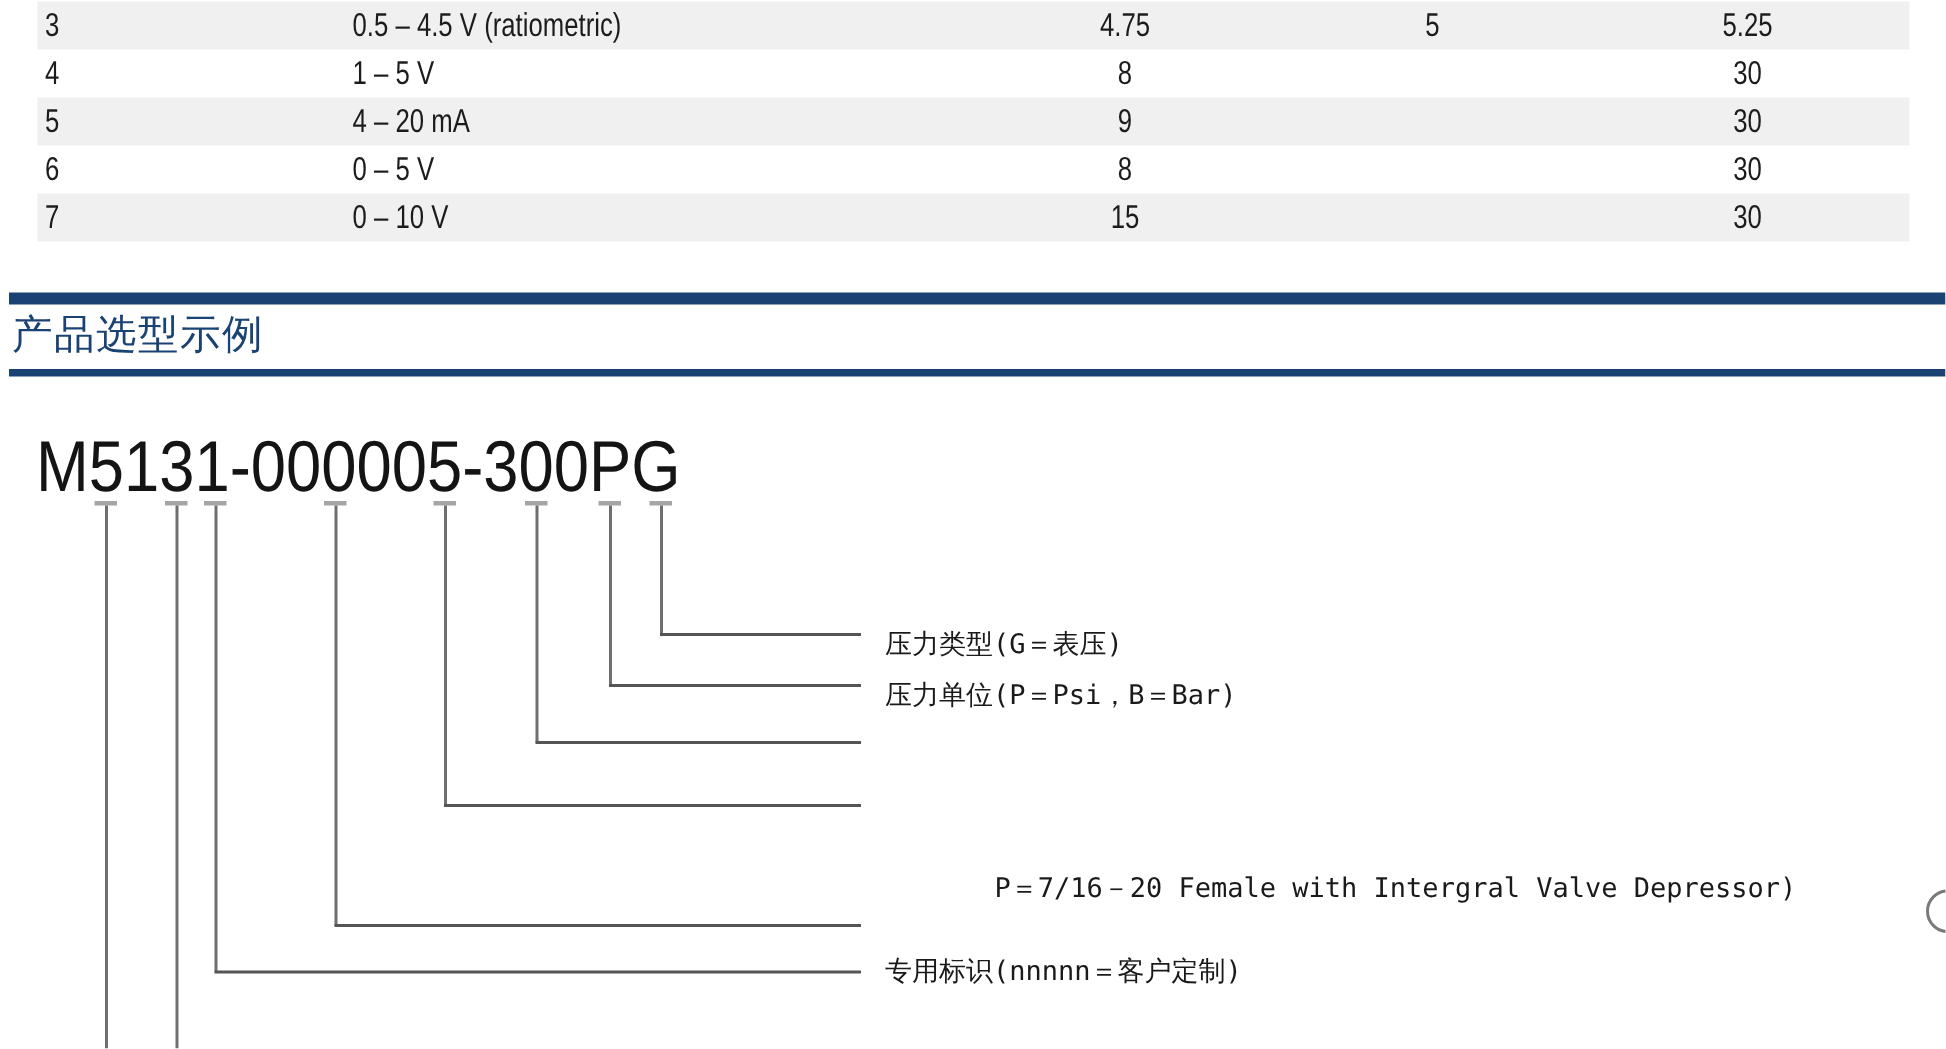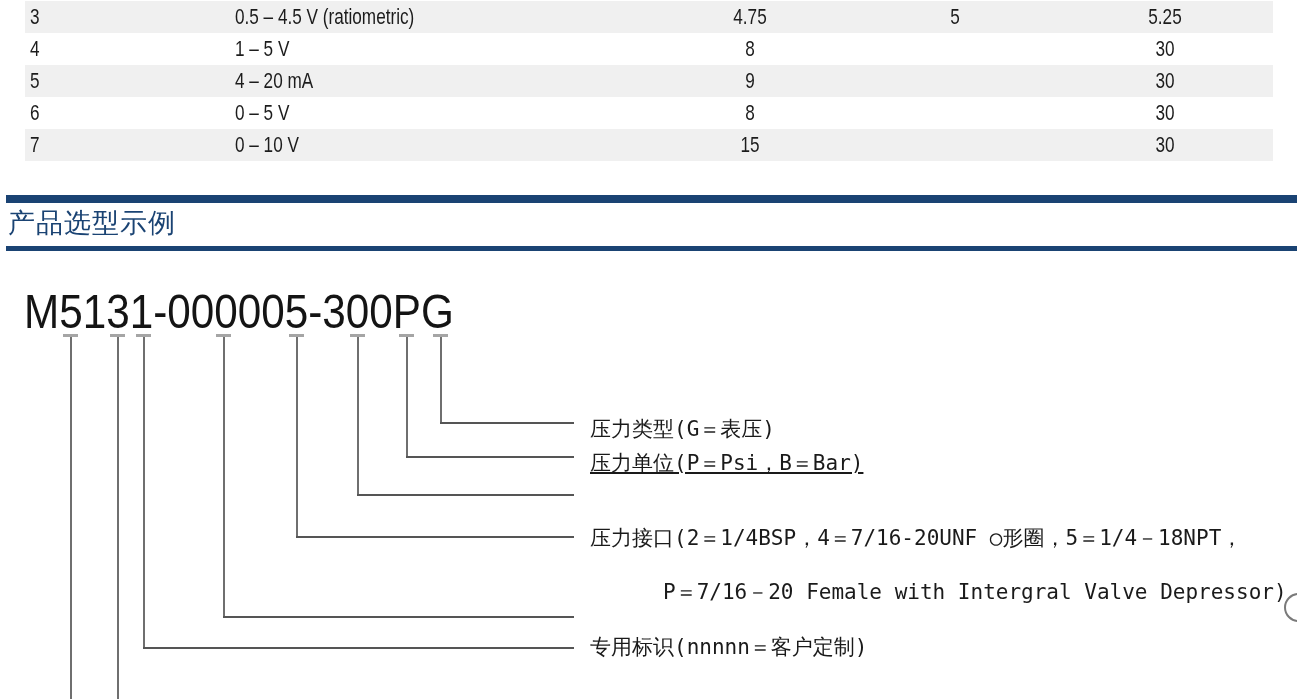--- a/index.html
+++ b/index.html
@@ -32,21 +32,21 @@
 
   
   #part-number{position:absolute; left:24px; top:286px; font-size:48px; line-height:52px; color:#141414; transform:scaleX(0.88); transform-origin:left center; white-space:pre;}
 
   
   .cap{position:absolute; width:15px; height:3px; background:#a5a5a5;}
   .vline{position:absolute; width:2px; background:#6f6f6f;}
   .hline{position:absolute; height:2px; background:#555555;}
 
   
-  .callout{position:absolute; left:590px; font-size:21px; line-height:23px; color:#1a1a1a; white-space:pre; font-family:"DejaVu Sans Mono", monospace;}
+  .callout{position:absolute; left:590px; font-size:18px; line-height:23px; color:#1a1a1a; white-space:pre; font-family:"DejaVu Sans Mono", monospace;}
   .callout.cont{left:663px;margin-top:24px;}
 
   
   #edge-circle{position:absolute; left:1284px; top:593px; width:25px; height:25px; border:2px solid #7a7a7a; border-radius:50%; background:transparent;}
 </style>
 </head>
 <body>
 
 <div id="page">
 
@@ -113,20 +113,19 @@
   <div class="vline" style="left:440px; top:337px; height:86px;"></div>
 
   <div class="hline" style="left:440px; top:422px; width:134px;"></div>
   <div class="hline" style="left:406px; top:456px; width:168px;"></div>
   <div class="hline" style="left:357px; top:494px; width:217px;"></div>
   <div class="hline" style="left:296px; top:536px; width:278px;"></div>
   <div class="hline" style="left:223px; top:616px; width:351px;"></div>
   <div class="hline" style="left:143px; top:647px; width:431px;"></div>
 
   <div class="callout" style="top:418px;">压力类型(G＝表压)</div>
-  <div class="callout" style="top:452px;text-decoration:underline;">压力单位(P＝Psi，B＝Bar)</div>
-  <div class="callout" style="top:527px;">压力接口(2＝1/4BSP，4＝7/16-20UNF ○形圈，5＝1/4－18NPT，</div>
+  <div class="callout" style="top:452px;">压力单位(P＝Psi，B＝Bar)</div>
   <div class="callout cont" style="top:557px;">P＝7/16－20 Female with Intergral Valve Depressor)</div>
   <div class="callout" style="top:605px;margin-top:31px;">专用标识(nnnnn＝客户定制)</div>
 
   <div id="edge-circle"></div>
 
 </div>
 
 </body></html>

